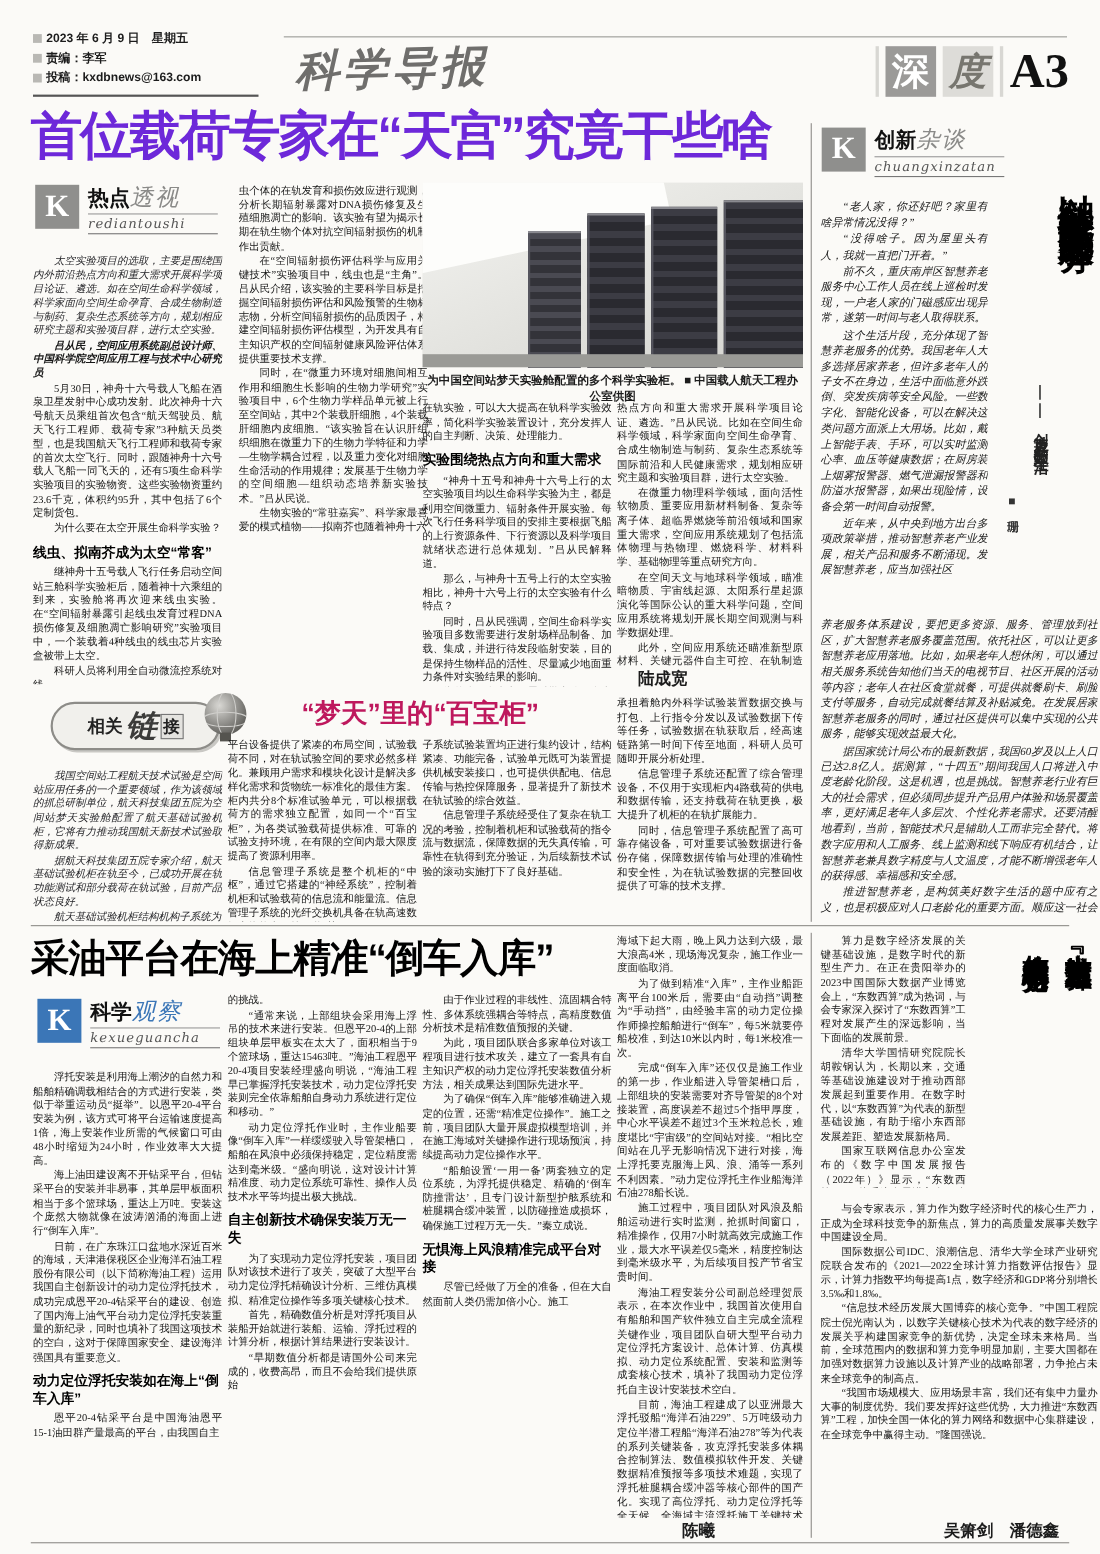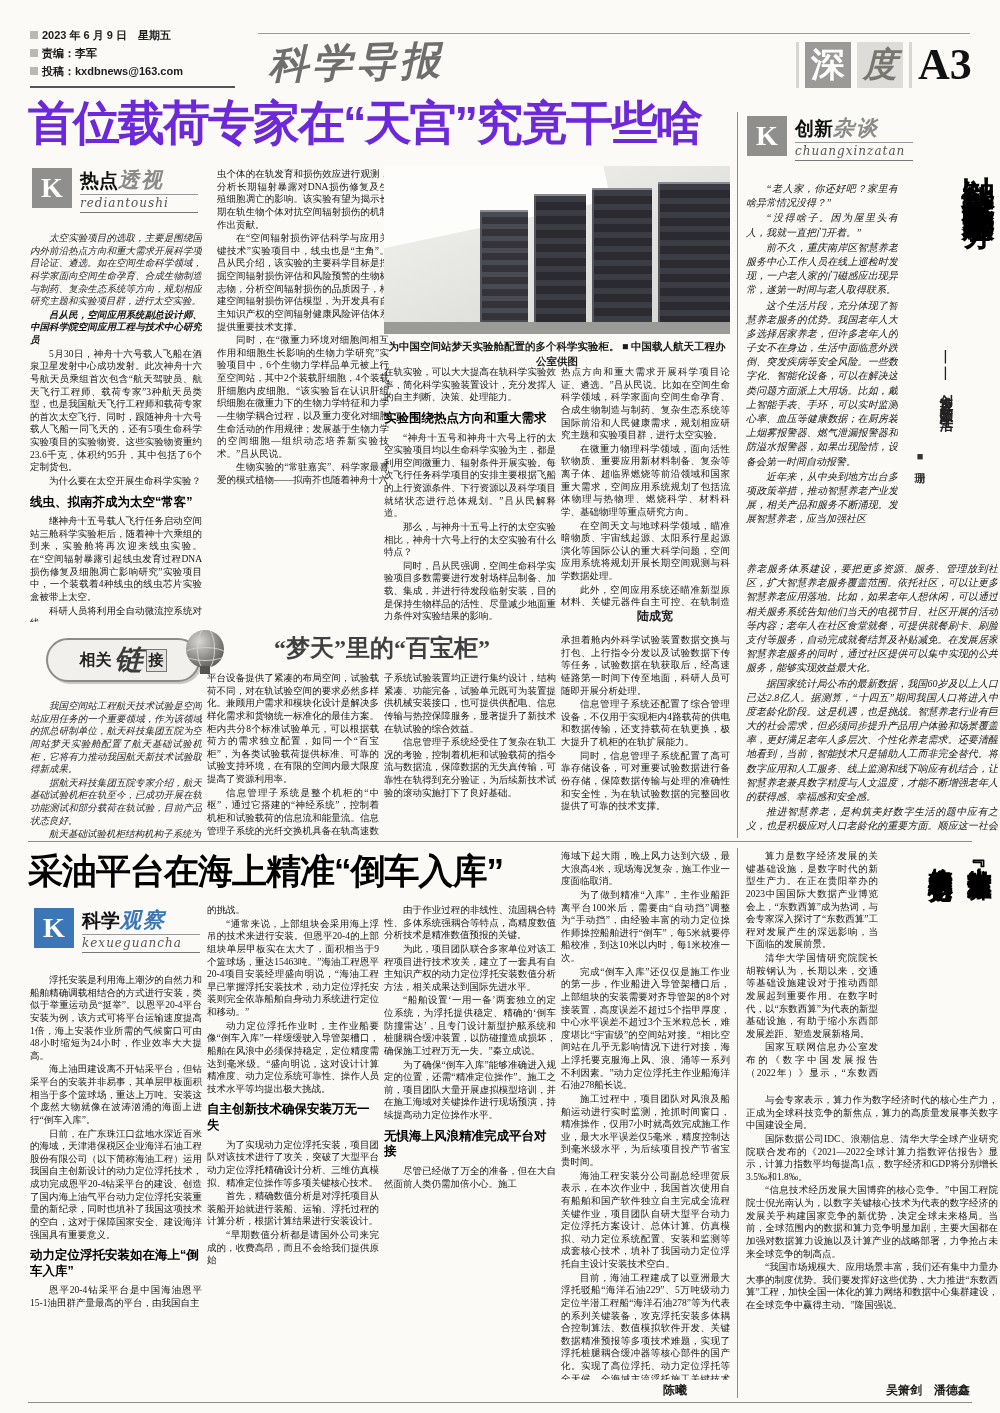--- a/index.html
+++ b/index.html
@@ -19,30 +19,30 @@
         font-family:"Liberation Sans",sans-serif;font-weight:bold;font-size:34px;}
   .dbox.dark{background:#9b9a98;color:#fff;}
   .dbox.light{background:#dddcd8;color:#77766f;font-family:"DejaVu Serif",serif;font-style:italic;}
   .pageno{font-family:"Liberation Serif",serif;font-weight:900;font-size:44px;color:#111;line-height:1;}
   
   .h-main{position:absolute;left:28px;top:92px;width:705px;margin:0;
         font-family:"Liberation Sans",sans-serif;font-weight:900;font-size:47px;letter-spacing:-2px;color:#6d28d9;white-space:nowrap;}
   .h-oil{position:absolute;left:28px;top:848px;width:545px;margin:0;
         font-family:"Liberation Sans",sans-serif;font-weight:900;font-size:35px;letter-spacing:-1px;color:#000;white-space:nowrap;}
   .h-meng{position:absolute;left:207px;top:632px;width:350px;margin:0;text-align:center;
-        font-family:Liberation Serif, serif;font-weight:900;font-size:24px;color:#404040;}
+        font-family:Liberation Sans, sans-serif;font-weight:900;font-size:24px;color:#be185d;}
   
   .badge{position:absolute;display:flex;gap:8px;align-items:flex-start;}
   .kbox{width:40px;height:40px;background:#8f8f8d;color:#fff;display:flex;align-items:center;justify-content:center;
         font-family:"Liberation Serif",serif;font-weight:900;font-size:28px;flex:0 0 auto;}
   .kbox.blue{background:#3b76b7;}
   .bstack{border-bottom:1px solid #777;padding-bottom:2px;min-width:118px;}
   .bline{font-size:19px;line-height:1.1;white-space:nowrap;}
   .bline .b1{font-family:"Liberation Sans",sans-serif;font-weight:900;color:#111;}
-  .bline .b2{font-family:"DejaVu Serif",serif;font-style:italic;font-weight:bold;color:#8a8a88;font-size:21px;letter-spacing:2px;}
+  .bline .b2{font-family:"DejaVu Serif",serif;font-style:italic;font-weight:normal;color:#8a8a88;font-size:21px;letter-spacing:2px;}
   .bline .b2.blue{color:#3b76b7;}
   .pinyin{font-family:"DejaVu Serif",serif;font-style:italic;font-size:12px;color:#555;border-top:1px solid #999;margin-top:2px;padding-top:1px;letter-spacing:1px;}
   
   .linkbadge{position:absolute;left:46px;top:630px;width:178px;height:56px;}
   .capsule{position:absolute;left:0;top:8px;width:150px;height:40px;border:2px solid #8d8c88;border-radius:22px;
         background:#f1f0ec;box-shadow:2px 2px 0 #c9c8c4;display:flex;align-items:center;justify-content:center;gap:3px;}
   .capsule .t1{font-family:"Liberation Sans",sans-serif;font-weight:900;font-size:16px;color:#222;}
   .capsule .t2{font-family:"DejaVu Serif",serif;font-style:italic;font-weight:900;font-size:28px;color:#3c3c3a;line-height:1;}
   .capsule .t3{font-family:"Liberation Sans",sans-serif;font-weight:900;font-size:15px;color:#222;border:1px solid #777;background:#e4e3df;padding:1px 2px;}
   .globe{position:absolute;right:0;top:0;width:38px;height:38px;border-radius:50%;
@@ -51,21 +51,21 @@
   .globe:after{content:"";position:absolute;left:-2px;top:46%;width:104%;height:30%;border:1px solid #cfcecb;border-radius:50%;}
   .globestand{position:absolute;right:14px;top:36px;width:10px;height:8px;background:#55544f;}
   
   .col{position:absolute;overflow:hidden;text-align:justify;font-size:9.5px;line-height:1.33;color:#161616;}
   .col p{margin:0 0 1px;text-indent:2em;}
   .col p.cont{text-indent:0;}
   .col p.kai{font-style:italic;color:#26262a;}
   .col p.byline{font-style:italic;text-indent:2em;font-weight:bold;}
   .sh{font-family:"Liberation Sans",sans-serif;font-weight:900;font-size:12.5px;line-height:1.25;
         text-indent:0 !important;margin:7px 0 5px !important;text-align:left;color:#000;}
-  .author{position:absolute;font-weight:bold;font-size:12px;text-align:center;}
+  .author{position:absolute;font-weight:bold;font-size:15px;text-align:left;}
   
   .photo{position:absolute;left:384px;top:166px;width:346px;height:168px;overflow:hidden;
         background:linear-gradient(155deg,#f4f4f1 0%,#e7e7e3 40%,#d3d3cf 100%);}
   .ph-beam{position:absolute;left:-20px;top:-30px;width:240px;height:90px;background:#fdfdfb;transform:rotate(-12deg);}
   .rack{position:absolute;background:#2e2e33;background-image:repeating-linear-gradient(#3c3c44 0 6px,#2a2a30 6px 14px);
         border-top:2px solid #8a8a90;box-shadow:inset 2px 0 0 #55555e;}
   .rk1{left:150px;top:28px;width:52px;height:140px;}
   .rk2{left:208px;top:22px;width:60px;height:146px;}
   .rk3{left:274px;top:16px;width:72px;height:152px;}
   .rk4{left:96px;top:44px;width:48px;height:124px;background-image:repeating-linear-gradient(#4a4a52 0 5px,#333339 5px 12px);}
@@ -261,22 +261,22 @@
     <p>动力定位浮托作业时，主作业船要像“倒车入库”一样缓缓驶入导管架槽口，船舶在风浪中必须保持稳定，定位精度需达到毫米级。“盛向明说，这对设计计算精准度、动力定位系统可靠性、操作人员技术水平等均提出极大挑战。</p>
     <p class="sh">自主创新技术确保安装万无一失</p>
     <p>为了实现动力定位浮托安装，项目团队对该技术进行了攻关，突破了大型平台动力定位浮托精确设计分析、三维仿真模拟、精准定位操作等多项关键核心技术。</p>
     <p>首先，精确数值分析是对浮托项目从装船开始就进行装船、运输、浮托过程的计算分析，根据计算结果进行安装设计。</p>
     <p>“早期数值分析都是请国外公司来完成的，收费高昂，而且不会给我们提供原始</p>
   </div>
 
   <div class="col" style="left:384px;top:904px;width:172px;height:492px;">
     <p>由于作业过程的非线性、流固耦合特性、多体系统强耦合等特点，高精度数值分析技术是精准数值预报的关键。</p>
     <p>为此，项目团队联合多家单位对该工程项目进行技术攻关，建立了一套具有自主知识产权的动力定位浮托安装数值分析方法，相关成果达到国际先进水平。</p>
+    <p>为了确保“倒车入库”能够准确进入规定的位置，还需“精准定位操作”。施工之前，项目团队大量开展虚拟模型培训，并在施工海域对关键操作进行现场预演，持续提高动力定位操作水平。</p>
     <p>“船舶设置‘一用一备’两套独立的定位系统，为浮托提供稳定、精确的‘倒车防撞雷达’，且专门设计新型护舷系统和桩腿耦合缓冲装置，以防碰撞造成损坏，确保施工过程万无一失。”秦立成说。</p>
-    <p>为了确保“倒车入库”能够准确进入规定的位置，还需“精准定位操作”。施工之前，项目团队大量开展虚拟模型培训，并在施工海域对关键操作进行现场预演，持续提高动力定位操作水平。</p>
     <p class="sh">无惧海上风浪精准完成平台对接</p>
     <p>尽管已经做了万全的准备，但在大自然面前人类仍需加倍小心。施工</p>
   </div>
 
   <div class="col" style="left:561px;top:850px;width:169px;height:530px;">
     <p class="cont">海域下起大雨，晚上风力达到六级，最大浪高4米，现场海况复杂，施工作业一度面临取消。</p>
     <p>为了做到精准“入库”，主作业船距离平台100米后，需要由“自动挡”调整为“手动挡”，由经验丰富的动力定位操作师操控船舶进行“倒车”，每5米就要停船校准，到达10米以内时，每1米校准一次。</p>
     <p>完成“倒车入库”还仅仅是施工作业的第一步，作业船进入导管架槽口后，上部组块的安装需要对齐导管架的8个对接装置，高度误差不超过5个指甲厚度，中心水平误差不超过3个玉米粒总长，难度堪比“宇宙级”的空间站对接。“相比空间站在几乎无影响情况下进行对接，海上浮托要克服海上风、浪、涌等一系列不利因素。”动力定位浮托主作业船海洋石油278船长说。</p>
     <p>施工过程中，项目团队对风浪及船舶运动进行实时监测，抢抓时间窗口，精准操作，仅用7小时就高效完成施工作业，最大水平误差仅5毫米，精度控制达到毫米级水平，为后续项目投产节省宝贵时间。</p>
     <p>海油工程安装分公司副总经理贺辰表示，在本次作业中，我国首次使用自有船舶和国产软件独立自主完成全流程关键作业，项目团队自研大型平台动力定位浮托方案设计、总体计算、仿真模拟、动力定位系统配置、安装和监测等成套核心技术，填补了我国动力定位浮托自主设计安装技术空白。</p>

